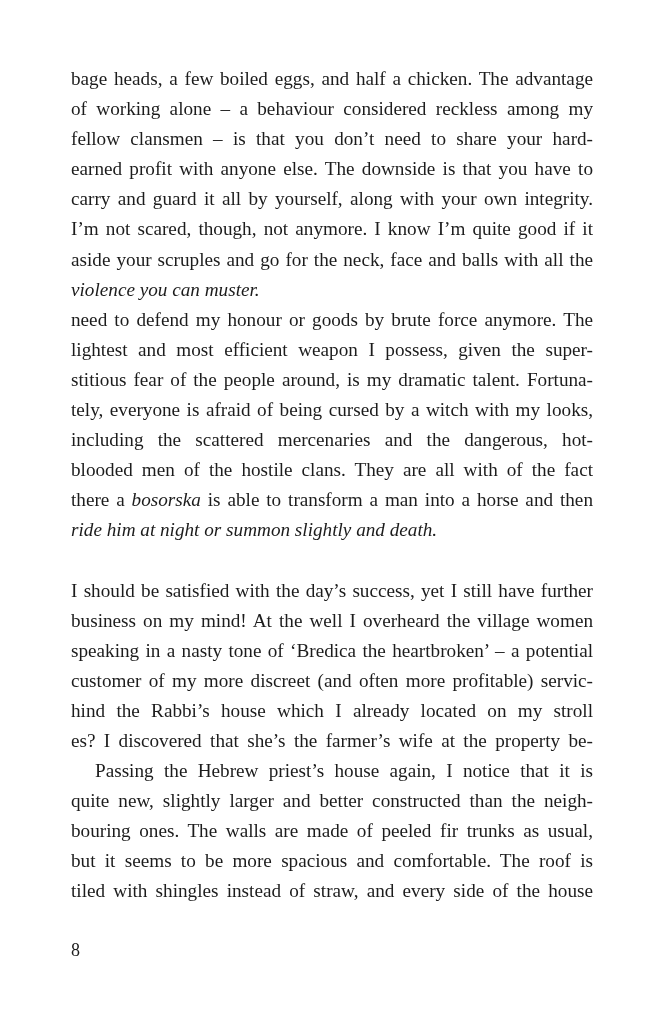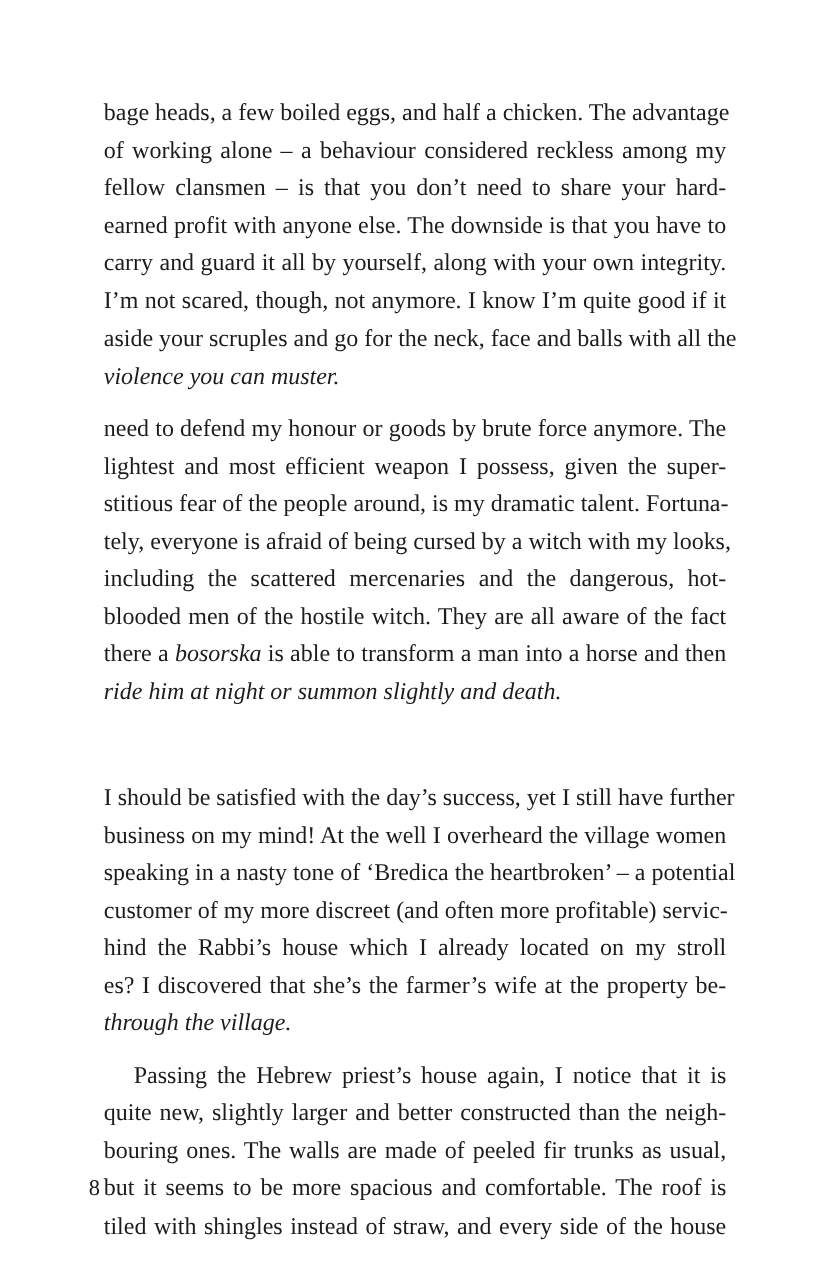--- a/index.html
+++ b/index.html
@@ -2,21 +2,21 @@
 <html><head>
   <meta charset="utf-8">
   <style>
     html, body { margin: 0; padding: 0; background: #ffffff; }
     body { width: 663px; height: 1024px; position: relative; overflow: hidden; }
     .page {
       position: absolute; left: 71px; top: 64px; width: 522px;
       font-family: "Liberation Serif", "DejaVu Serif", serif;
       font-size: 19.2px; color: #1c1c1c;
     }
-    .para { margin: 12px; }
+    .para { margin: 0; }
     .line {
       display: block; height: 30.1px; line-height: 30.1px;
       white-space: nowrap; text-align: justify; text-align-last: justify;
       overflow: visible;
     }
     .line.last { text-align-last: left; font-style: italic; }
     .line.indent { text-indent: 24px; }
     .section-gap { height: 30px; }
     .folio {
       position: absolute; left: 71px; top: 940px;
@@ -38,33 +38,32 @@
     <span class="line">I’m not scared, though, not anymore. I know I’m quite good if it</span>
     <span class="line">aside your scruples and go for the neck, face and balls with all the</span>
     <span class="line last">violence you can muster.</span>
   </div>
   <div class="para">
     <span class="line">need to defend my honour or goods by brute force anymore. The</span>
     <span class="line">lightest and most efficient weapon I possess, given the super-</span>
     <span class="line">stitious fear of the people around, is my dramatic talent. Fortuna-</span>
     <span class="line">tely, everyone is afraid of being cursed by a witch with my looks,</span>
     <span class="line">including the scattered mercenaries and the dangerous, hot-</span>
-    <span class="line">blooded men of the hostile witch. They are all aware of the fact</span>
+    <span class="line">blooded men of the hostile clans. They are all with of the fact</span>
     <span class="line"><span>there a </span><em>bosorska</em><span> is able to transform a man into a horse and then</span></span>
     <span class="line last">ride him at night or summon slightly and death.</span>
   </div>
   <div class="section-gap"></div>
   <div class="para">
     <span class="line">I should be satisfied with the day’s success, yet I still have further</span>
     <span class="line">business on my mind! At the well I overheard the village women</span>
     <span class="line">speaking in a nasty tone of ‘Bredica the heartbroken’ – a potential</span>
     <span class="line">customer of my more discreet (and often more profitable) servic-</span>
     <span class="line">hind the Rabbi’s house which I already located on my stroll</span>
     <span class="line">es? I discovered that she’s the farmer’s wife at the property be-</span>
-    <span class="line last">through the village.</span>
   </div>
   <div class="para">
     <span class="line indent">Passing the Hebrew priest’s house again, I notice that it is</span>
     <span class="line">quite new, slightly larger and better constructed than the neigh-</span>
     <span class="line">bouring ones. The walls are made of peeled fir trunks as usual,</span>
     <span class="line">but it seems to be more spacious and comfortable. The roof is</span>
     <span class="line">tiled with shingles instead of straw, and every side of the house</span>
   </div>
 </div>
 

